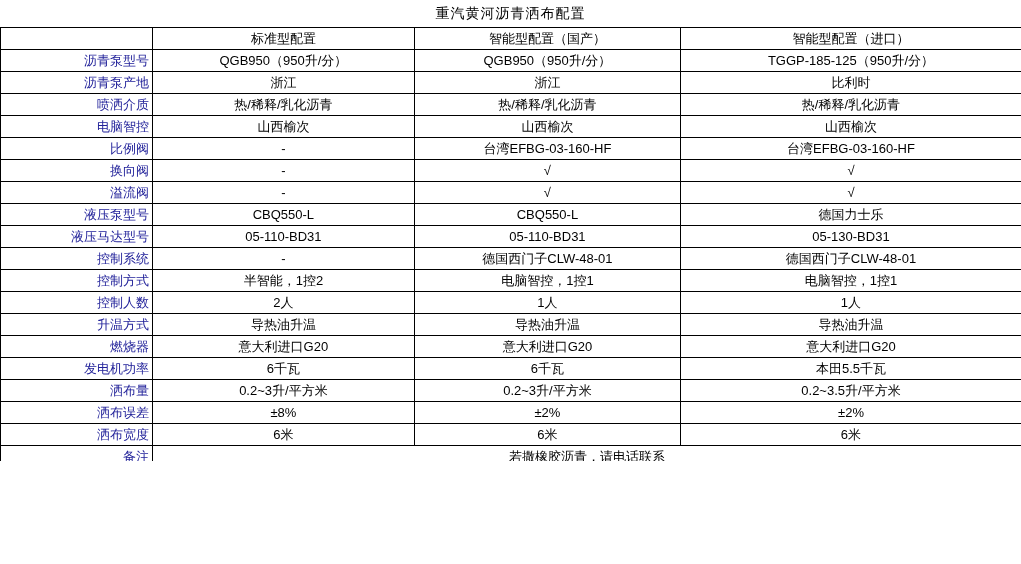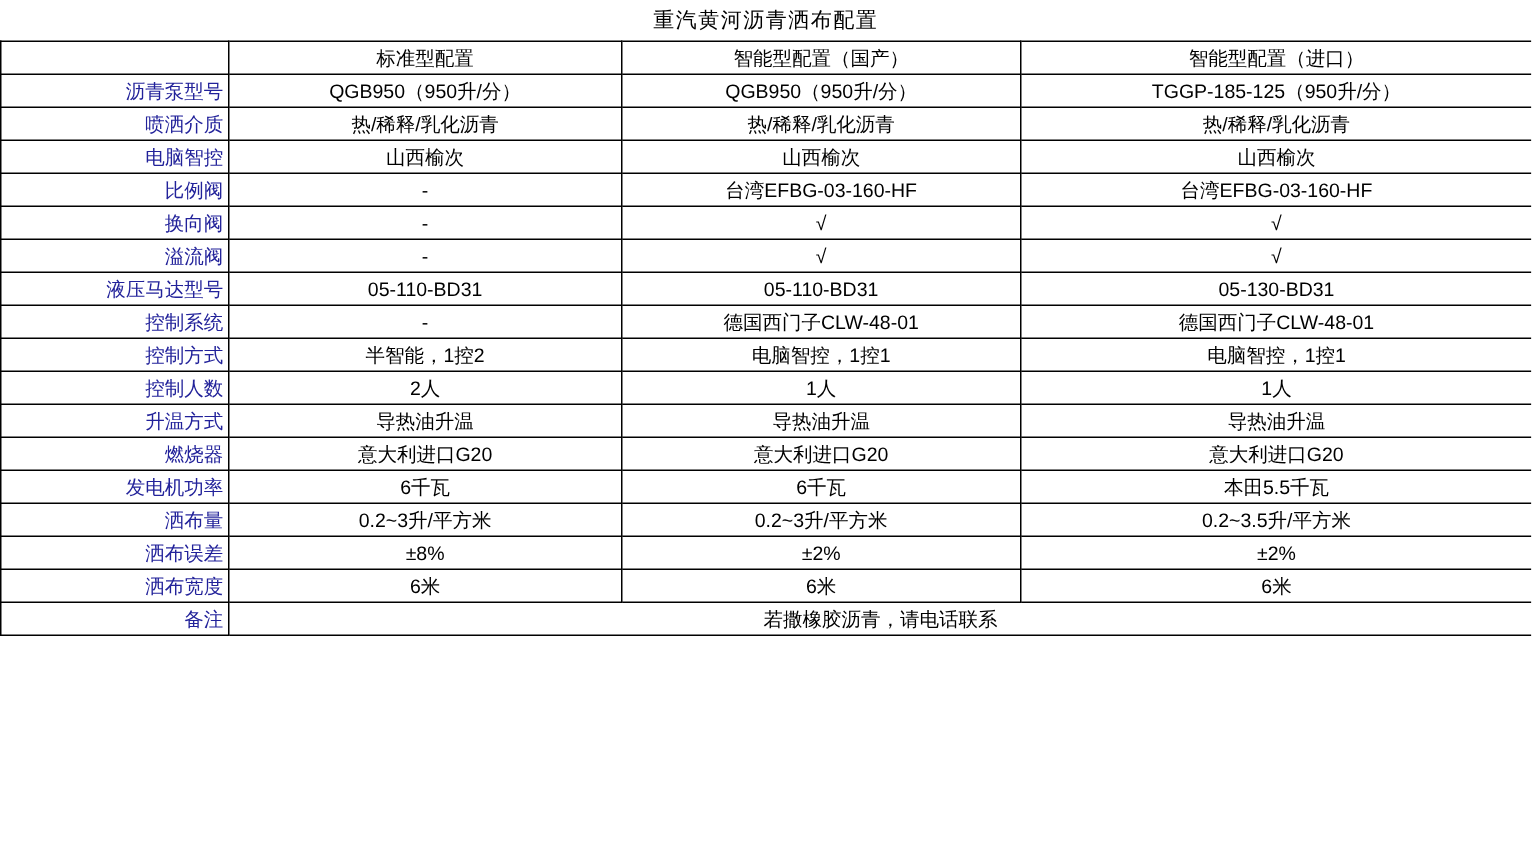--- a/index.html
+++ b/index.html
@@ -78,20 +78,26 @@
       </tr>
     </thead>
     <tbody>
         <tr>
           <td class="label-cell">沥青泵型号</td>
           <td class="value-cell">QGB950（950升/分）</td>
           <td class="value-cell">QGB950（950升/分）</td>
           <td class="value-cell">TGGP-185-125（950升/分）</td>
         </tr>
         <tr>
+          <td class="label-cell">沥青泵产地</td>
+          <td class="value-cell">浙江</td>
+          <td class="value-cell">浙江</td>
+          <td class="value-cell">比利时</td>
+        </tr>
+        <tr>
           <td class="label-cell">喷洒介质</td>
           <td class="value-cell">热/稀释/乳化沥青</td>
           <td class="value-cell">热/稀释/乳化沥青</td>
           <td class="value-cell">热/稀释/乳化沥青</td>
         </tr>
         <tr>
           <td class="label-cell">电脑智控</td>
           <td class="value-cell">山西榆次</td>
           <td class="value-cell">山西榆次</td>
           <td class="value-cell">山西榆次</td>
@@ -106,20 +112,26 @@
           <td class="label-cell">换向阀</td>
           <td class="value-cell">-</td>
           <td class="value-cell">√</td>
           <td class="value-cell">√</td>
         </tr>
         <tr>
           <td class="label-cell">溢流阀</td>
           <td class="value-cell">-</td>
           <td class="value-cell">√</td>
           <td class="value-cell">√</td>
+        </tr>
+        <tr>
+          <td class="label-cell">液压泵型号</td>
+          <td class="value-cell">CBQ550-L</td>
+          <td class="value-cell">CBQ550-L</td>
+          <td class="value-cell">德国力士乐</td>
         </tr>
         <tr>
           <td class="label-cell">液压马达型号</td>
           <td class="value-cell">05-110-BD31</td>
           <td class="value-cell">05-110-BD31</td>
           <td class="value-cell">05-130-BD31</td>
         </tr>
         <tr>
           <td class="label-cell">控制系统</td>
           <td class="value-cell">-</td>

